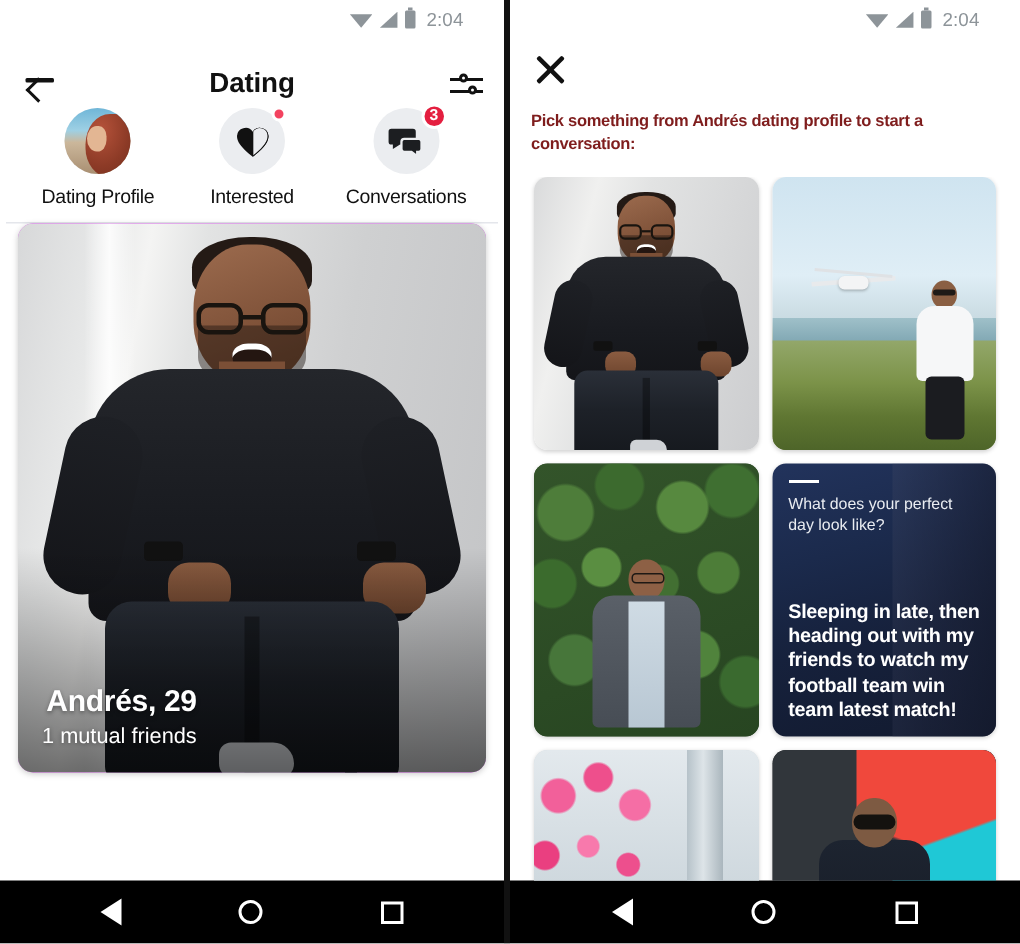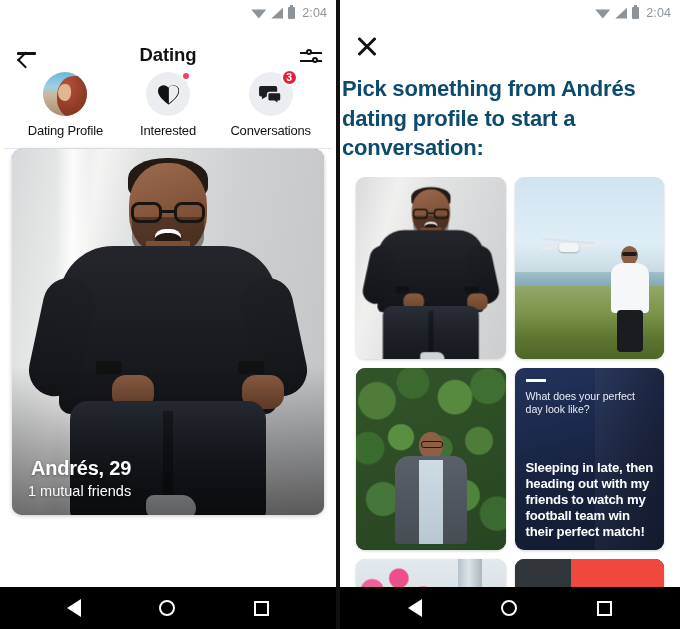--- a/index.html
+++ b/index.html
@@ -28,21 +28,21 @@
   .phone.left  { border-right: 2px solid #111; }
   .phone.right { border-left: 2px solid #111; width: 342px; }
 
   
   .statusbar {
     height: 26px;
     flex: 0 0 26px;
     display: flex;
     align-items: center;
     justify-content: flex-end;
-    padding-right: 9px;
+    padding-right: 27px;
     gap: 5px;
     background: #ffffff;
   }
   .statusbar .sb-time {
     font-size: 12.5px;
     color: #8d9499;
     font-weight: 400;
     letter-spacing: .1px;
     margin-left: 2px;
   }
@@ -429,24 +429,24 @@
     position: absolute;
     left: -1px; top: 10px;
     width: 24px; height: 3px;
     background: #111;
     border-radius: 1px;
   }
   .close-x::before { transform: rotate(45deg); }
   .close-x::after  { transform: rotate(-45deg); }
 
   .prompt {
-    padding: 8px 2px 14px;
-    font-size: 22px;
+    padding: 8px 14px 14px;
+    font-size: 11px;
     font-weight: bold;
-    color: #0c4a6e;
+    color: #7f1d1d;
     line-height: 1.35;
     letter-spacing: -.2px;
   }
 
   .grid {
     padding: 0 16px;
     display: grid;
     grid-template-columns: 1fr 1fr;
     gap: 9px;
     overflow: hidden;
@@ -851,21 +851,21 @@
             <div class="jacket"></div>
             <div class="shirt"></div>
           </div>
       </div>
 
       <div class="tile t-question">
         <div class="bldg"></div>
         <div class="q-inner">
           <div class="q-rule"></div>
           <div class="q-question">What does your perfect day look like?</div>
-          <div class="q-answer">Sleeping in late, then heading out with my friends to watch my football team win their perfect match!</div>
+          <div class="q-answer">Sleeping in late, then heading out with my friends to watch my football team win team latest match!</div>
         </div>
       </div>
 
       <div class="tile t-flowers">
         <div class="sky"></div>
         <div class="tower"></div>
 
         <div class="bloom"></div>
 
       </div>

